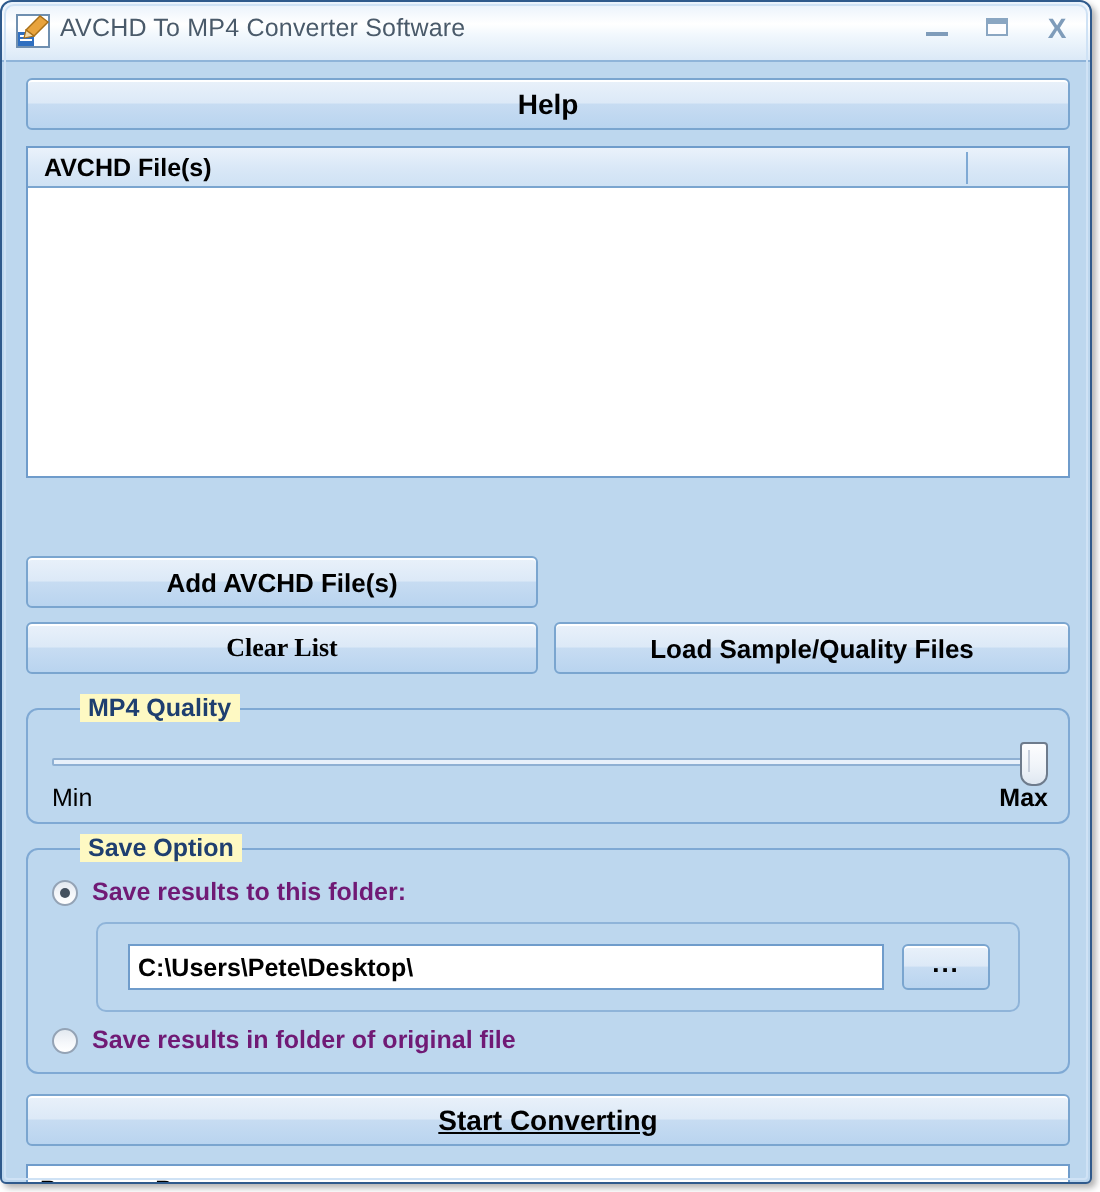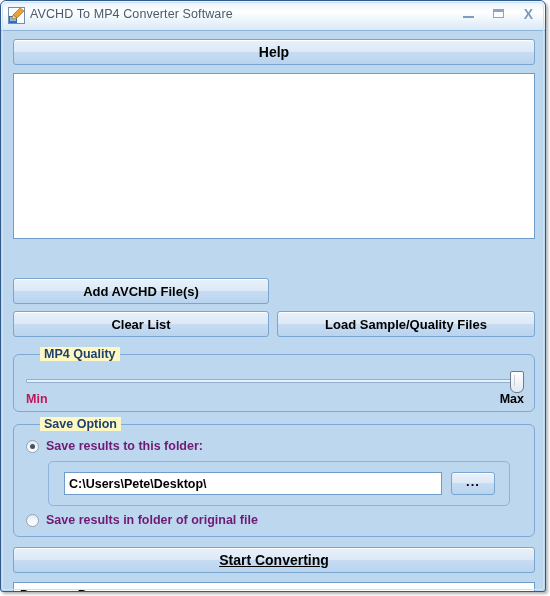--- a/index.html
+++ b/index.html
@@ -132,21 +132,21 @@
     position: absolute;
     left: 469px; top: 2px;
     width: 1px; height: 16px;
     background: #7fa9d4;
   }
   .list-body { position: absolute; left: 0; top: 21px; right: 0; bottom: 0; background: #fff; }
 
   
   #add-files-button        { left: 11px;  top: 246px; width: 256px; height: 26px; }
   #add-folder-button       { left: 275px; top: 246px; width: 258px; height: 26px; }
-  #clear-list-button       { left: 11px;  top: 279px; width: 256px; height: 26px; }
+  #clear-list-button       { left: 11px;  top: 279px; width: 256px; height: 26px; font-family: Liberation Serif, serif; }
   #load-sample-button      { left: 275px; top: 279px; width: 258px; height: 26px; }
 
   
   .groupbox {
     position: absolute;
     border: 1px solid #7fa9d4;
     border-radius: 6px;
     background: transparent;
   }
   .groupbox > .gb-label {
@@ -187,21 +187,21 @@
   }
   .slider-thumb::after {
     content: "";
     position: absolute;
     left: 3px; top: 3px;
     width: 1px; height: 11px;
     background: #c6cedb;
   }
   .slider-min {
     position: absolute; left: 12px; top: 37px;
-    font-size: 12.5px; font-weight: bold; color: #be185d;
+    font-size: 12.5px; font-weight: normal; color: #000000;
   }
   .slider-max {
     position: absolute; right: 10px; top: 37px;
     font-size: 12.5px; font-weight: bold; color: #000;
   }
 
   
   .radio-row {
     position: absolute;
     display: flex; align-items: center; gap: 7px;
@@ -307,20 +307,24 @@
           <span class="win-close">X</span>
         </span>
     </div>
   </div>
 
   <div class="client">
 
     <div class="btn" id="help-button">Help</div>
 
     <div class="listbox">
+      <div class="list-header">
+        <span class="list-header-label">AVCHD File(s)</span>
+        <span class="list-col-divider"></span>
+      </div>
       <div class="list-body"></div>
     </div>
 
     <div class="btn" id="add-files-button">Add AVCHD File(s)</div>
     <div class="btn" id="clear-list-button">Clear List</div>
     <div class="btn" id="load-sample-button">Load Sample/Quality Files</div>
 
     <div class="groupbox" id="quality-group">
       <span class="gb-label">MP4 Quality</span>
       <div class="slider">

